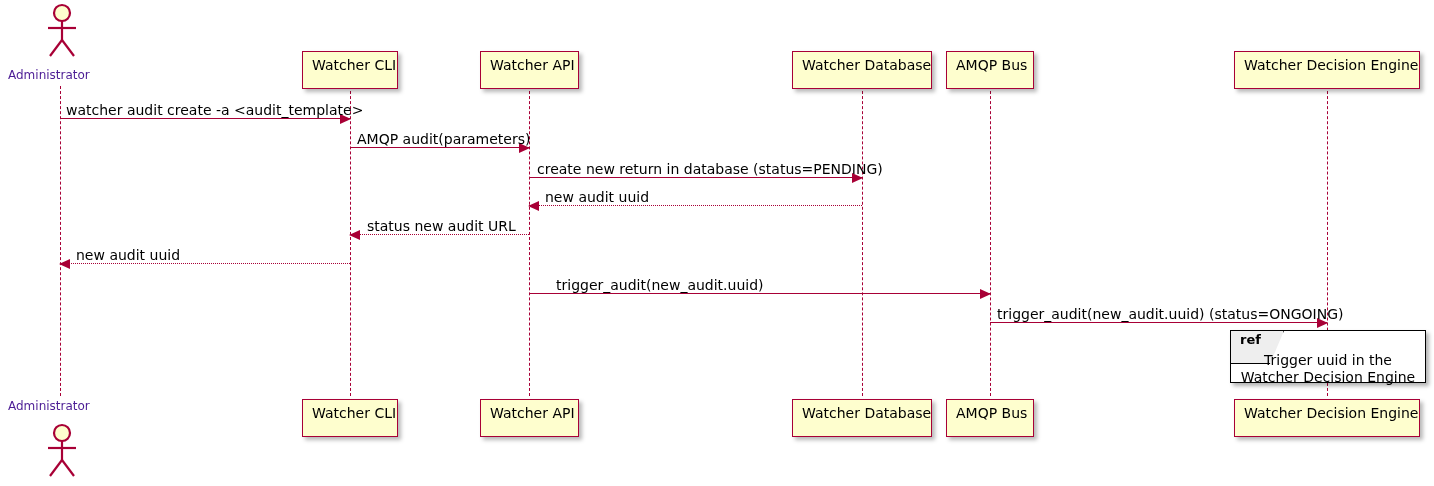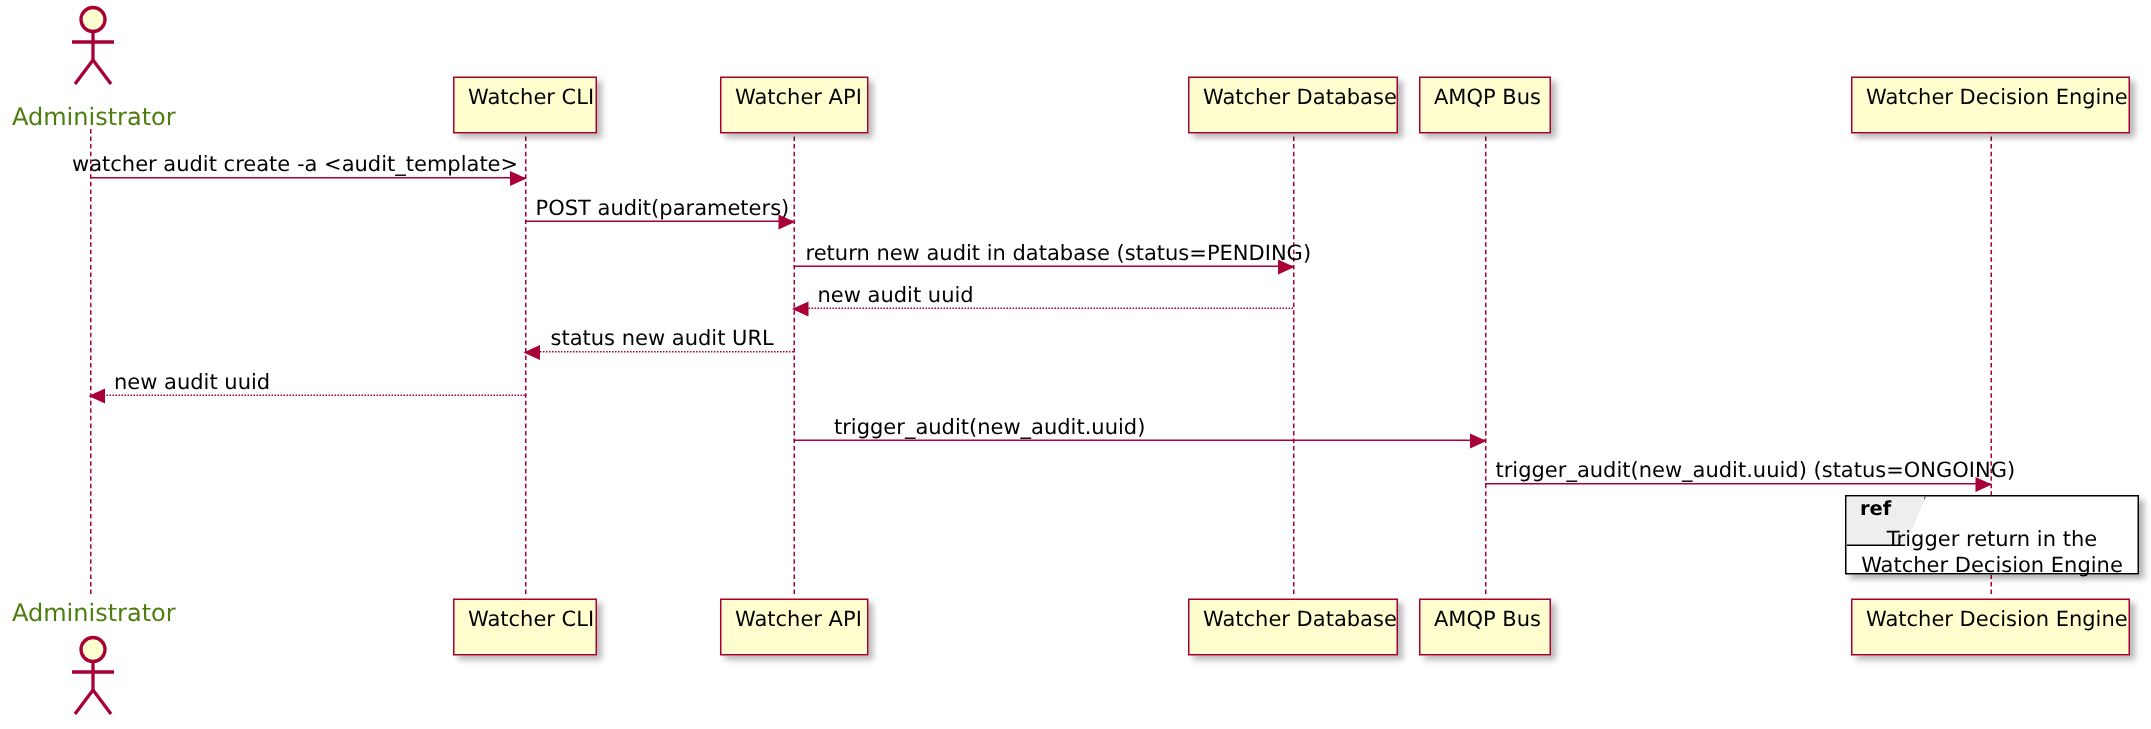--- a/index.html
+++ b/index.html
@@ -44,22 +44,22 @@
     padding: 0 9px;
   }
   
   .actor {
     position: absolute;
     width: 52px;
     height: 56px;
   }
   .actor-label {
     position: absolute;
-    font-size: 16px;
-    color: #4d7c0f;
+    font-size: 12px;
+    color: #4c1d95;
     white-space: nowrap;
     font-family: "DejaVu Sans", sans-serif;
   }
   
   .msg {
     position: absolute;
     height: 0;
     border-top: 1.5px solid #A80036;
   }
   .msg.dotted {
@@ -156,31 +156,31 @@
 
   <div class="participant" style="left:302px; top:51px; width:96px;">Watcher CLI</div>
   <div class="participant" style="left:480px; top:51px; width:99px;">Watcher API</div>
   <div class="participant" style="left:792px; top:51px; width:140px;">Watcher Database</div>
   <div class="participant" style="left:946px; top:51px; width:88px;">AMQP Bus</div>
   <div class="participant" style="left:1234px; top:51px; width:186px;">Watcher Decision Engine</div>
 
   <div class="msg" style="left:60px; top:118px; width:290px;">
     <span class="arrowhead right"></span>
   </div>
-  <div class="msg-label" style="left:48px; top:103px;">watcher audit create -a &lt;audit_template&gt;</div>
+  <div class="msg-label" style="left:66px; top:103px;">watcher audit create -a &lt;audit_template&gt;</div>
 
   <div class="msg" style="left:350px; top:147px; width:179px;">
     <span class="arrowhead right"></span>
   </div>
-  <div class="msg-label" style="left:357px; top:132px;">POST audit(parameters)</div>
+  <div class="msg-label" style="left:357px; top:132px;">AMQP audit(parameters)</div>
 
   <div class="msg" style="left:529px; top:177px; width:333px;">
     <span class="arrowhead right"></span>
   </div>
-  <div class="msg-label" style="left:537px; top:162px;">return new audit in database (status=PENDING)</div>
+  <div class="msg-label" style="left:537px; top:162px;">create new return in database (status=PENDING)</div>
 
   <div class="msg dotted" style="left:529px; top:205px; width:333px;">
     <span class="arrowhead left"></span>
   </div>
   <div class="msg-label" style="left:545px; top:190px;">new audit uuid</div>
 
   <div class="msg dotted" style="left:350px; top:234px; width:179px;">
     <span class="arrowhead left"></span>
   </div>
   <div class="msg-label" style="left:367px; top:219px;">status new audit URL</div>
@@ -196,21 +196,21 @@
   <div class="msg-label" style="left:537px; top:278px;margin-left:19px;">trigger_audit(new_audit.uuid)</div>
 
   <div class="msg" style="left:990px; top:322px; width:337px;">
     <span class="arrowhead right"></span>
   </div>
   <div class="msg-label" style="left:997px; top:307px;">trigger_audit(new_audit.uuid) (status=ONGOING)</div>
 
   <div class="ref-box" style="left:1230px; top:330px; width:196px; height:53px;">
     <div class="ref-tab">ref</div>
     <div class="ref-body">
-      <div>Trigger return in the</div>
+      <div>Trigger uuid in the</div>
       <div>Watcher Decision Engine</div>
     </div>
   </div>
 
   <div class="participant" style="left:302px; top:399px; width:96px;">Watcher CLI</div>
   <div class="participant" style="left:480px; top:399px; width:99px;">Watcher API</div>
   <div class="participant" style="left:792px; top:399px; width:140px;">Watcher Database</div>
   <div class="participant" style="left:946px; top:399px; width:88px;">AMQP Bus</div>
   <div class="participant" style="left:1234px; top:399px; width:186px;">Watcher Decision Engine</div>
 

